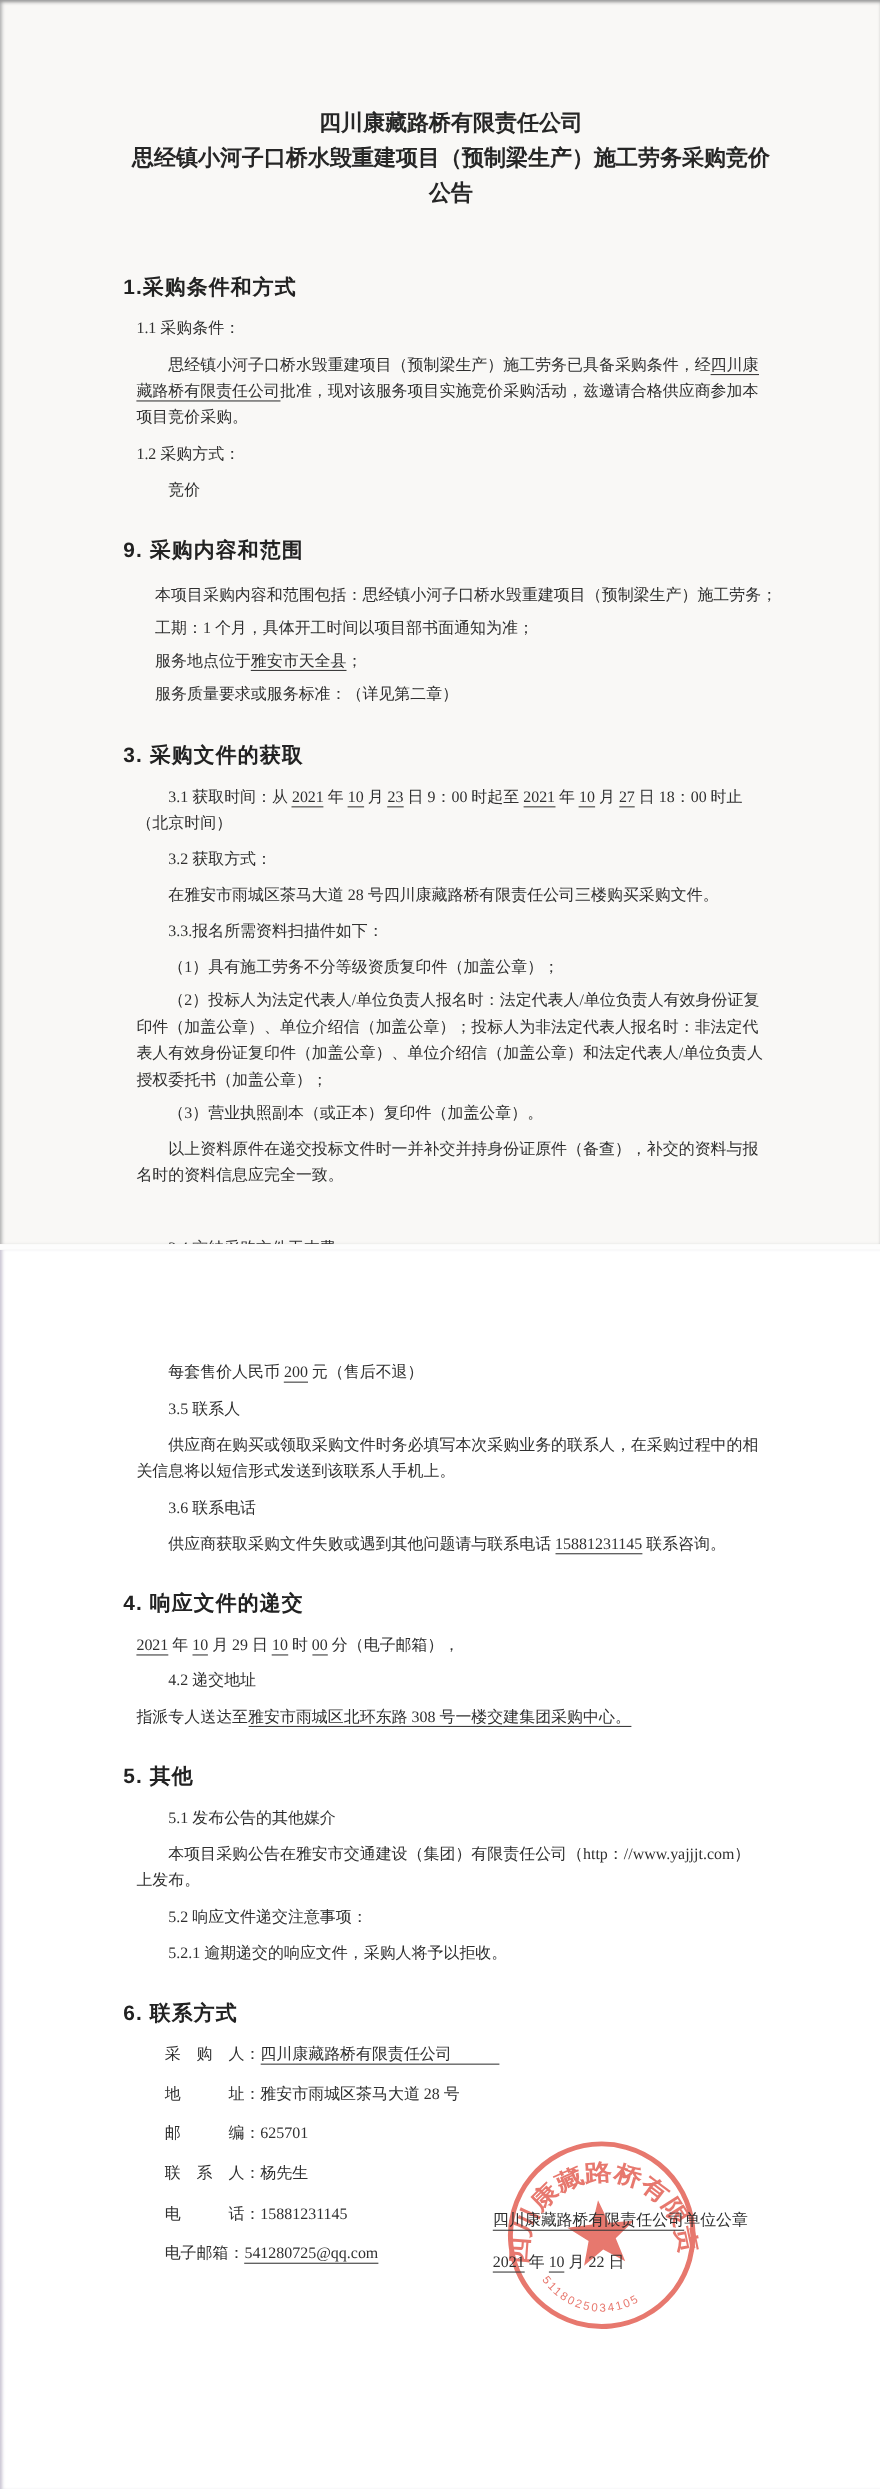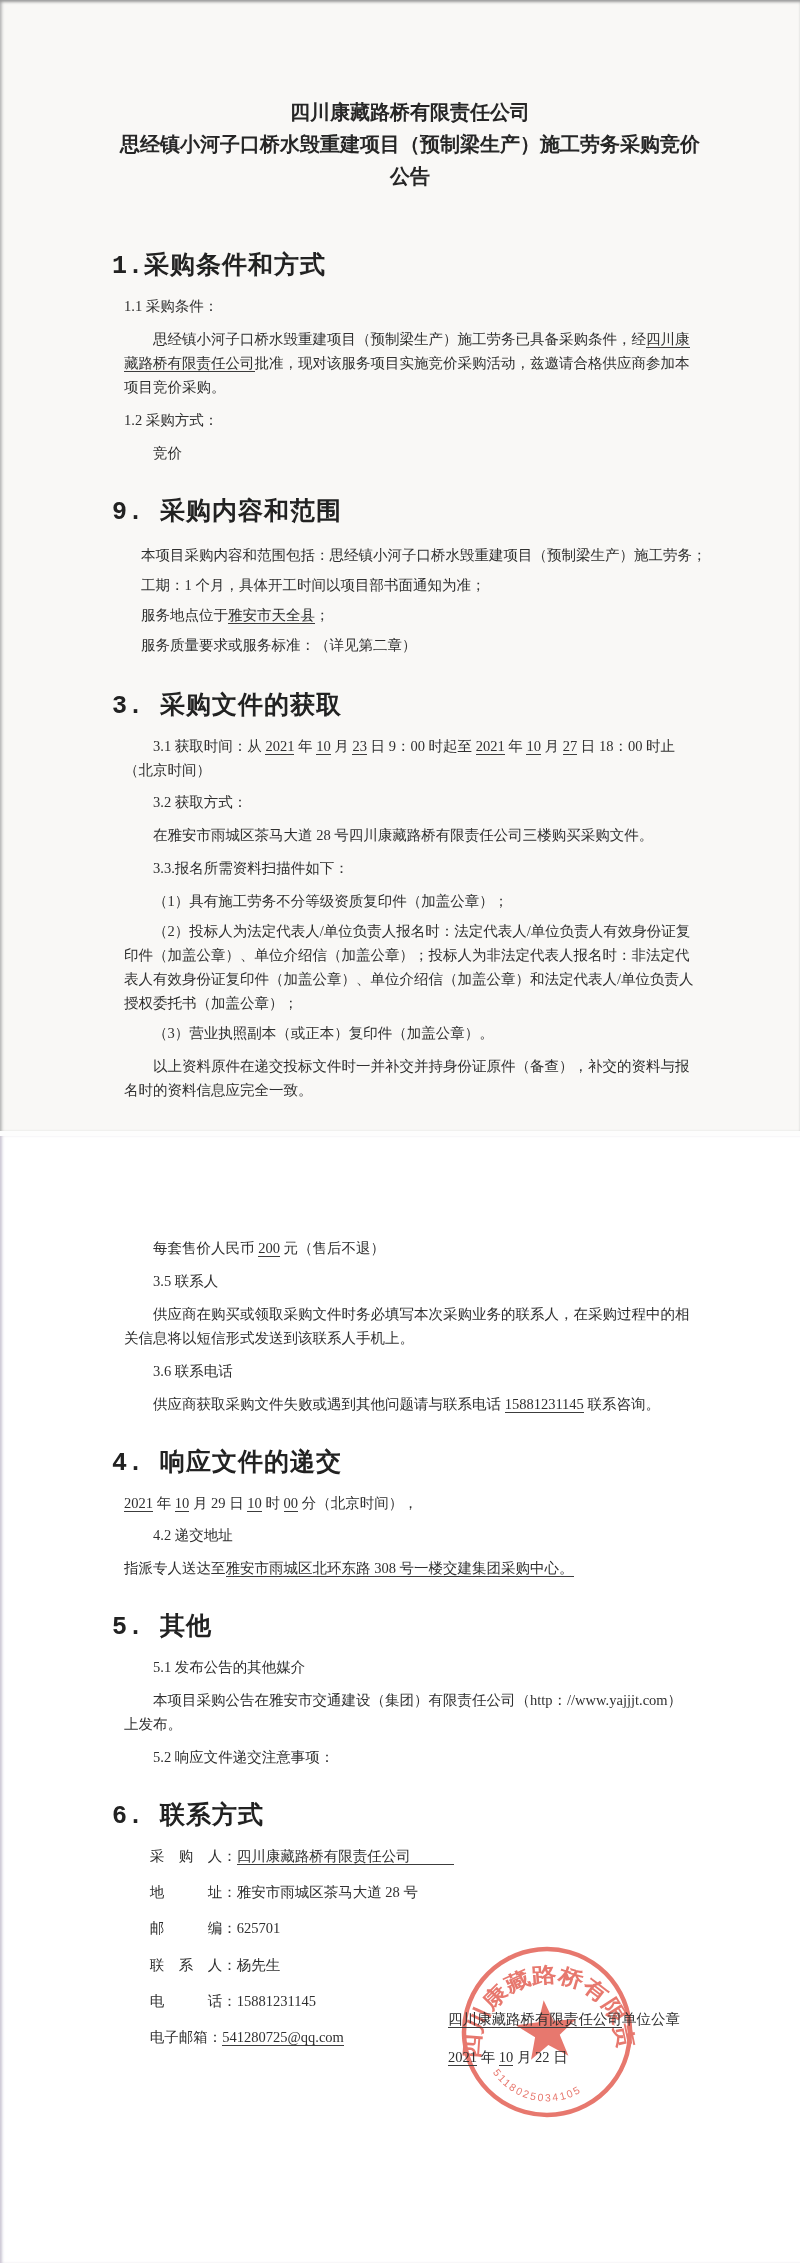--- a/index.html
+++ b/index.html
@@ -7,22 +7,22 @@
   .page{position:relative;width:800px;box-sizing:border-box;overflow:hidden;}
   .page1{height:1131px;background:#f9f8f6;
          box-shadow:inset 0 3px 3px -1px #9a9a9a, inset 3px 0 3px -1px #bdbdbd;}
   .page-gap{height:5px;background:#fdfdfd;}
   .page2{height:1127px;background:#ffffff;
          box-shadow:inset 3px 0 3px -1px #cac5d3;}
   .inner{padding:0 92px 0 112px;}
   .doc-title{margin:96px 0 0 0;text-align:center;
              font-family:"Liberation Sans","DejaVu Sans",sans-serif;
              font-weight:bold;font-size:20px;line-height:1.6;color:#262626;}
-  h2.sec-h{font-family:Liberation Mono, monospace;
-           font-weight:bold;font-size:25px;color:#222;margin:28px 0 14px 0;letter-spacing:1px;}
+  h2.sec-h{font-family:Liberation Sans, sans-serif;
+           font-weight:bold;font-size:19px;color:#222;margin:28px 0 14px 0;letter-spacing:1px;}
   h2.first{margin-top:56px;}
   p{font-size:14.5px;line-height:1.65;margin:9px 12px;text-indent:2em;}
   p.flush{text-indent:0;}
   p.tight{margin:6px 12px;}
   .sec2-list p{line-height:1.95;margin:2px 0;}
   .u{border-bottom:1px solid #3c3c3c;}
   .gap-top{margin-top:42px;}
   
   .p2-inner{padding:92px 92px 0 112px;}
   
@@ -74,28 +74,29 @@
 
 <div class="page page2">
   <div class="p2-inner">
     <p><span>每套售价人民币 </span><span class="u">200</span><span> 元（售后不退）</span></p>
     <p>3.5 联系人</p>
     <p>供应商在购买或领取采购文件时务必填写本次采购业务的联系人，在采购过程中的相关信息将以短信形式发送到该联系人手机上。</p>
     <p>3.6 联系电话</p>
     <p><span>供应商获取采购文件失败或遇到其他问题请与联系电话 </span><span class="u">15881231145</span><span> 联系咨询。</span></p>
 
     <h2 class="sec-h">4. 响应文件的递交</h2>
-    <p class="flush"><span class="u">2021</span><span> 年 </span><span class="u">10</span><span> 月 29 日 </span><span class="u">10</span><span> 时 </span><span class="u">00</span><span> 分（北京时间），</span></p>
+    <p class="flush"><span class="u">2021</span><span> 年 </span><span class="u">10</span><span> 月 29 日 </span><span class="u">10</span><span> 时 </span><span class="u">00</span><span> 分（电子邮箱），</span></p>
     <p>4.2 递交地址</p>
     <p class="flush"><span>指派专人送达至</span><span class="u">雅安市雨城区北环东路 308 号一楼交建集团采购中心。</span></p>
 
     <h2 class="sec-h">5. 其他</h2>
     <p>5.1 发布公告的其他媒介</p>
     <p>本项目采购公告在雅安市交通建设（集团）有限责任公司（http：//www.yajjjt.com）上发布。</p>
     <p>5.2 响应文件递交注意事项：</p>
+    <p>5.2.1 逾期递交的响应文件，采购人将予以拒收。</p>
 
     <h2 class="sec-h">6. 联系方式</h2>
     <div class="contact">
       <p><span>采　购　人：</span><span class="u">四川康藏路桥有限责任公司　　　</span></p>
       <p>地　　　址：雅安市雨城区茶马大道 28 号</p>
       <p>邮　　　编：625701</p>
       <p>联　系　人：杨先生</p>
       <p>电　　　话：15881231145</p>
       <p><span>电子邮箱：</span><span class="u">541280725@qq.com</span></p>
     </div>

